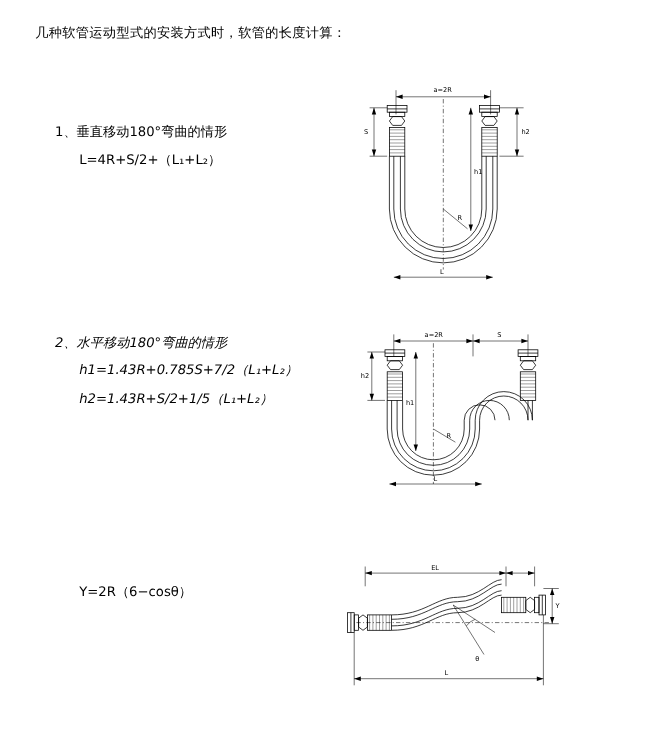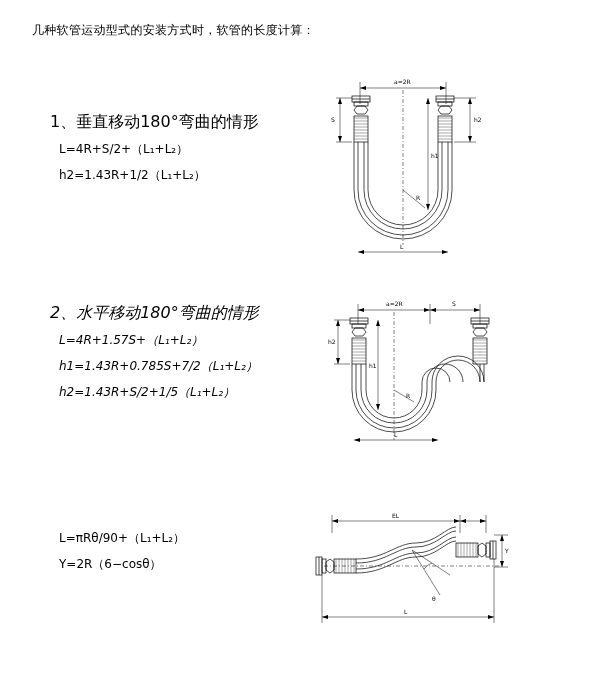--- a/index.html
+++ b/index.html
@@ -30,28 +30,28 @@
   }
   .section {
     position: absolute;
     left: 50px;
     width: 270px;
   }
   .sec1 { top: 112px; }
   .sec2 { top: 303px; font-style: italic; }
   .sec3 { top: 530px; }
   .sec-title {
-    font-size: 16px;
+    font-size: 12px;
     white-space: nowrap;
     margin-bottom: 8px;
   }
   .formula {
     font-size: 12px;
     white-space: nowrap;
-    margin-left: 9px;
+    margin-left: 22px;
     margin-bottom: 9px;
   }
   .figure {
     position: absolute;
   }
   .fig1 { left: 318px; top: 70px; }
   .fig2 { left: 318px; top: 290px; }
   .fig3 { left: 300px; top: 505px; }
   svg { display: block; }
   .thin { stroke: #000; stroke-width: 0.7; fill: none; }
@@ -65,32 +65,29 @@
 </head>
 <body>
 
 <div class="page">
 
   <div class="heading">几种软管运动型式的安装方式时，软管的长度计算：</div>
 
   <div class="section sec1">
     <div class="sec-title">1、垂直移动180°弯曲的情形</div>
     <div class="formula">L=4R+S/2+（L₁+L₂）</div>
-    <div class="formula">h2=1.43R+1/2（L₁+L₂）</div>
   </div>
 
   <div class="section sec2">
     <div class="sec-title">2、水平移动180°弯曲的情形</div>
-    <div class="formula">L=4R+1.57S+（L₁+L₂）</div>
     <div class="formula">h1=1.43R+0.785S+7/2（L₁+L₂）</div>
     <div class="formula">h2=1.43R+S/2+1/5（L₁+L₂）</div>
   </div>
 
   <div class="section sec3">
-    <div class="formula">L=πRθ/90+（L₁+L₂）</div>
     <div class="formula">Y=2R（6−cosθ）</div>
   </div>
 
   <div class="figure fig1">
     <svg width="180" height="200" viewBox="0 0 180 200">
 
       <line class="dim" x1="42" y1="18" x2="128" y2="18"></line>
       <path class="fillblk" d="M42,18 l6,-2 l0,4 z"></path>
       <path class="fillblk" d="M128,18 l-6,-2 l0,4 z"></path>
       <text class="lbl" x="76" y="14">a=2R</text>

